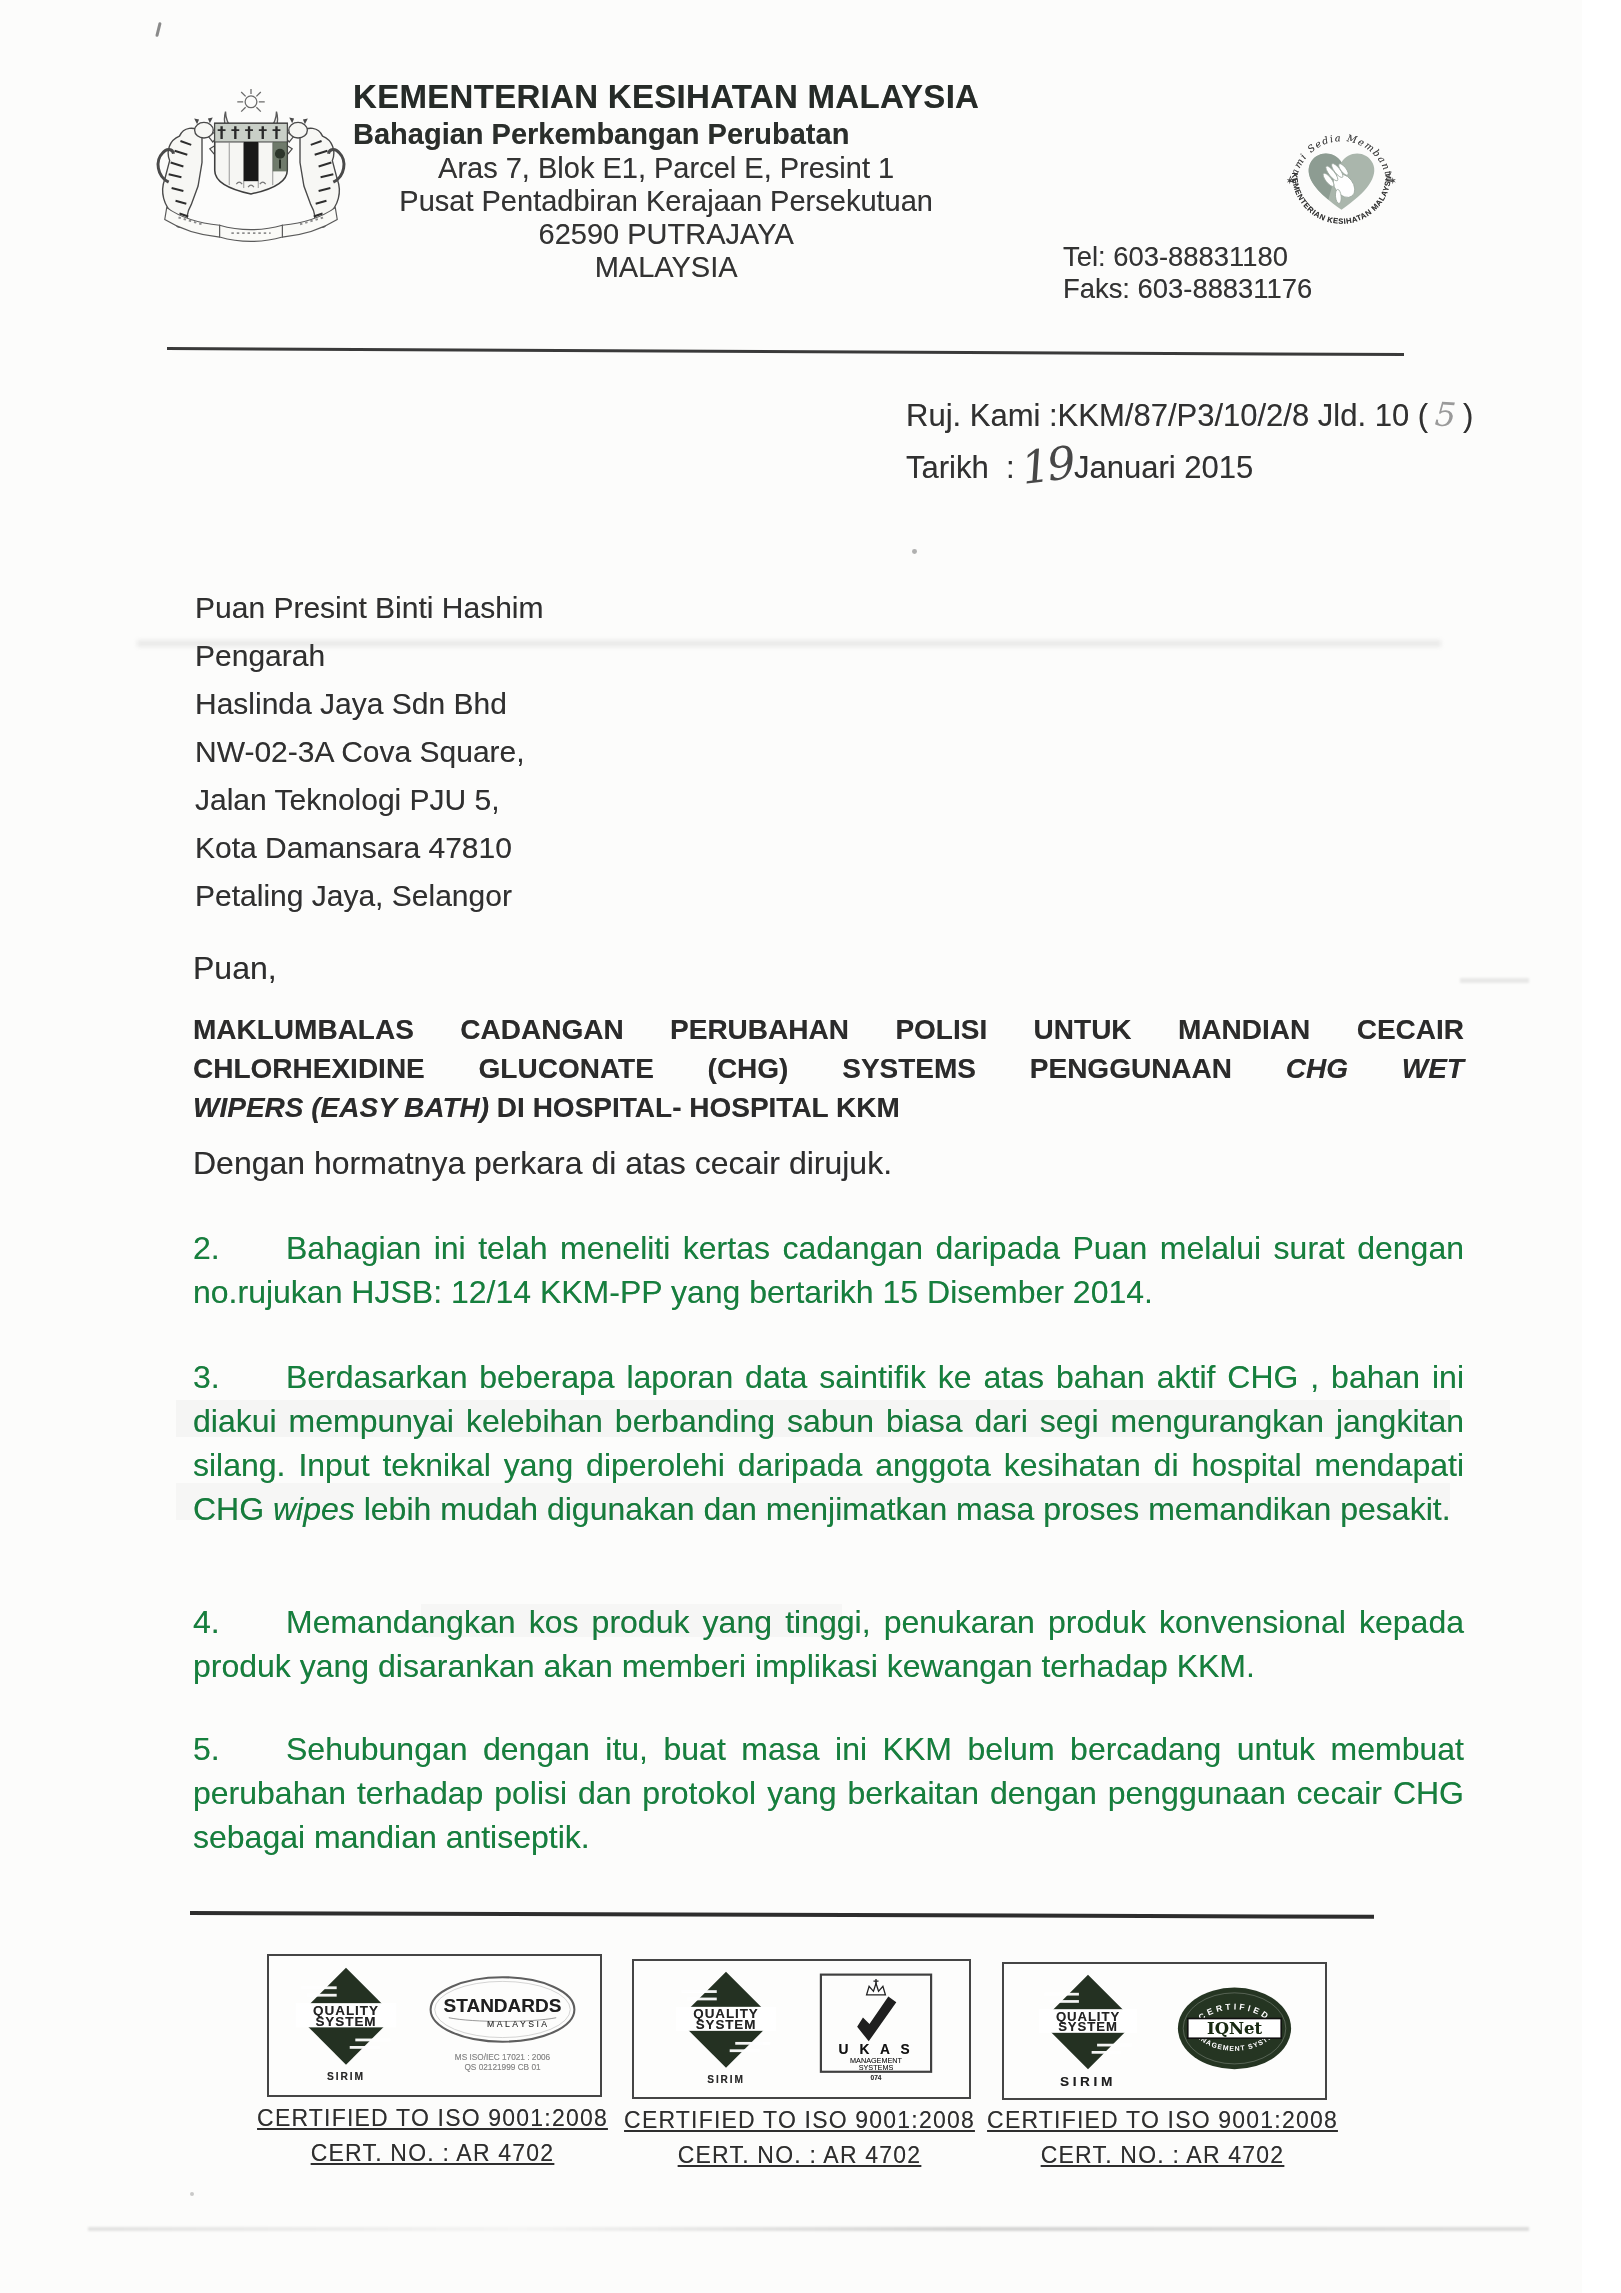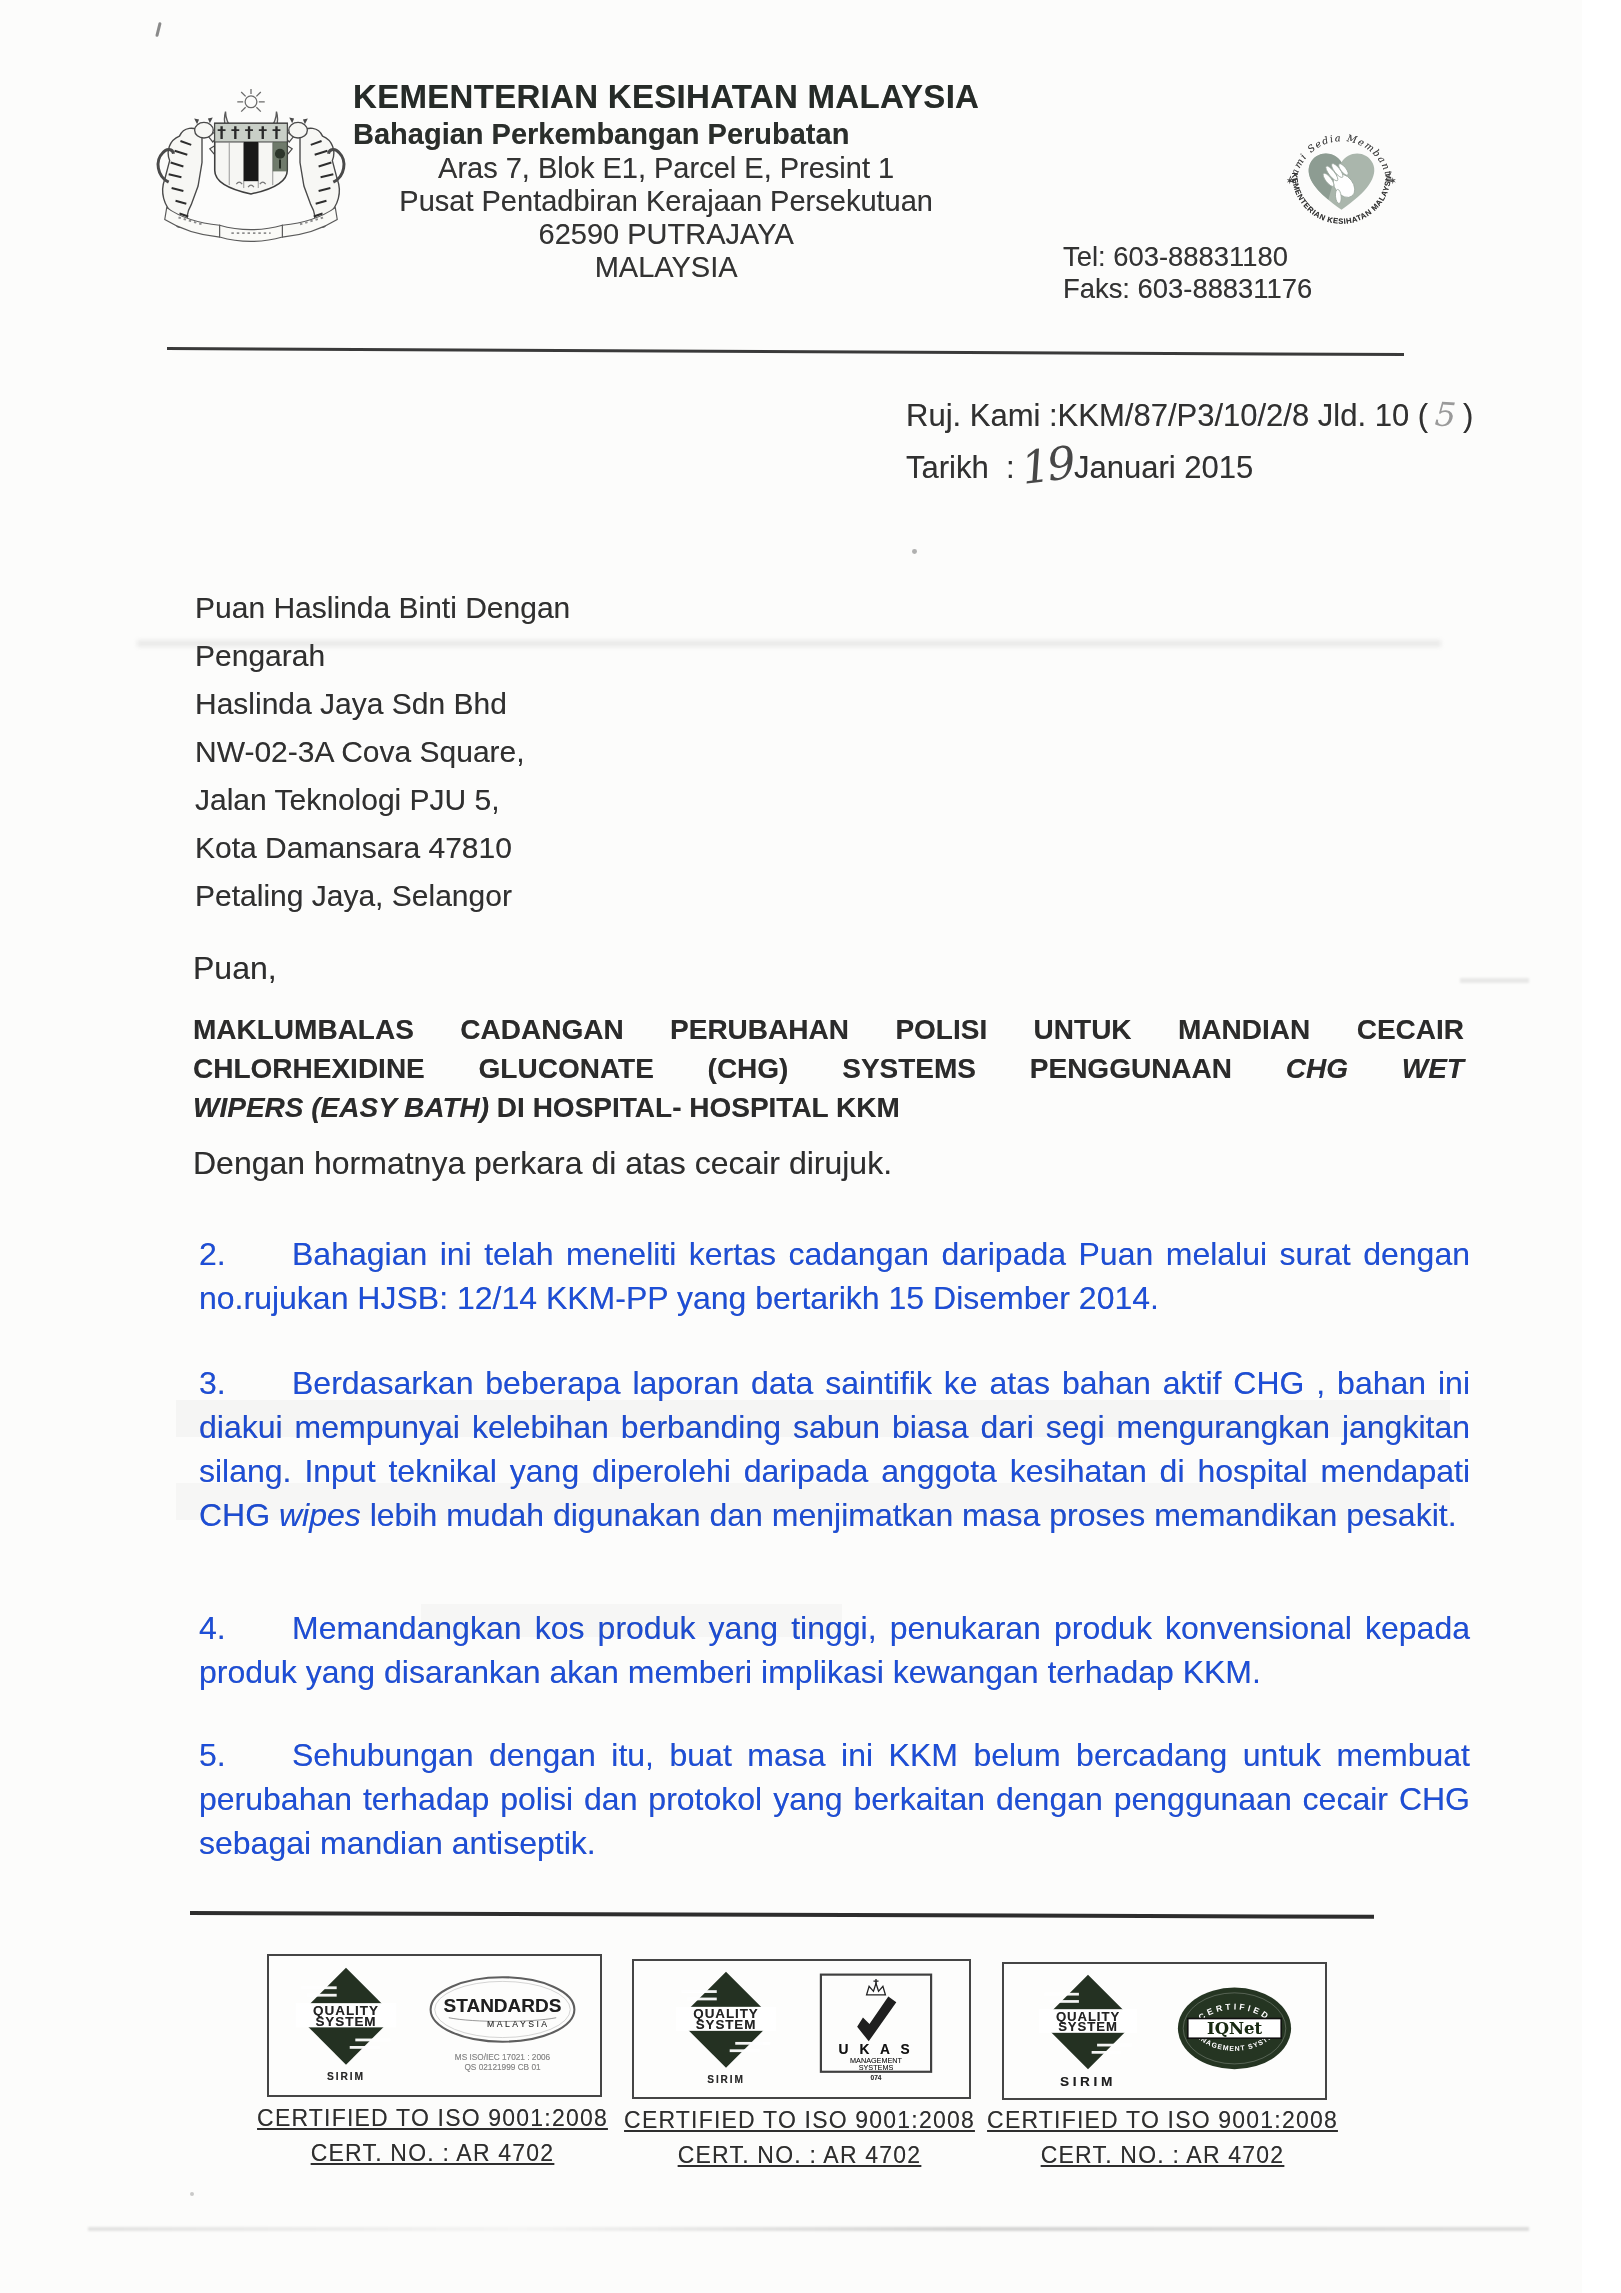--- a/index.html
+++ b/index.html
@@ -22,21 +22,21 @@
   .hand{font-family:"DejaVu Serif",serif;font-style:italic;}
   .hand-day{display:inline-block;font-size:45px;color:#474747;transform:rotate(-7deg) translateY(2.9px);letter-spacing:-2.9px;margin:0 2px 0 5.9px;text-shadow:none;}
   .hand-vol{display:inline-block;width:35px;text-align:center;font-size:33px;color:#9a9a9a;transform:rotate(4deg);text-shadow:none;}
   
   .recipient{left:195px;top:584px;font-size:30px;line-height:48px;color:#303030;}
   
   .salutation{left:193px;top:950px;font-size:32px;}
   .subject{left:193px;top:1010px;width:1271px;font-weight:bold;font-size:28px;line-height:39px;color:#2b2b2b;}
   .jline{text-align:justify;text-align-last:justify;}
   .opening{left:193px;top:1145px;font-size:32px;}
-  .para{position:absolute;left:193px;width:1271px;font-size:32px;line-height:44px;text-align:justify;color:#1d4ed8;margin:6px;}
+  .para{position:absolute;left:193px;width:1271px;font-size:32px;line-height:44px;text-align:justify;color:#15803d;margin:0;}
   .pnum{display:inline-block;width:93px;}
   
   .certbox{position:absolute;border:2.5px solid #454545;display:flex;align-items:center;justify-content:space-evenly;background:rgba(255,255,255,.4);}
   .cap{position:absolute;width:451px;text-align:center;font-size:23px;letter-spacing:1.2px;line-height:35px;color:#2e2e2e;text-decoration:underline;}
   .sirim-name{letter-spacing:2px;}
   
   .artifact{position:absolute;pointer-events:none;}
 </style>
 </head>
 <body>
@@ -137,21 +137,21 @@
   <div class="abs refblock">
     <div>
       <span>Ruj. Kami :</span><span>KKM/87/P3/10/2/8 Jld. 10 (</span><span class="hand hand-vol">5</span><span>)</span>
     </div>
     <div>
       <span class="tarikh-label">Tarikh</span><span>:</span><span class="hand hand-day">19</span><span>Januari 2015</span>
     </div>
   </div>
 
   <div class="abs recipient">
-    <div>Puan Haslinda Binti Dengan</div>
+    <div>Puan Presint Binti Hashim</div>
     <div>Pengarah</div>
     <div>Haslinda Jaya Sdn Bhd</div>
     <div>NW-02-3A Cova Square,</div>
     <div>Jalan Teknologi PJU 5,</div>
     <div>Kota Damansara 47810</div>
     <div>Petaling Jaya, Selangor</div>
   </div>
 
   <div class="abs salutation">Puan,</div>
 

